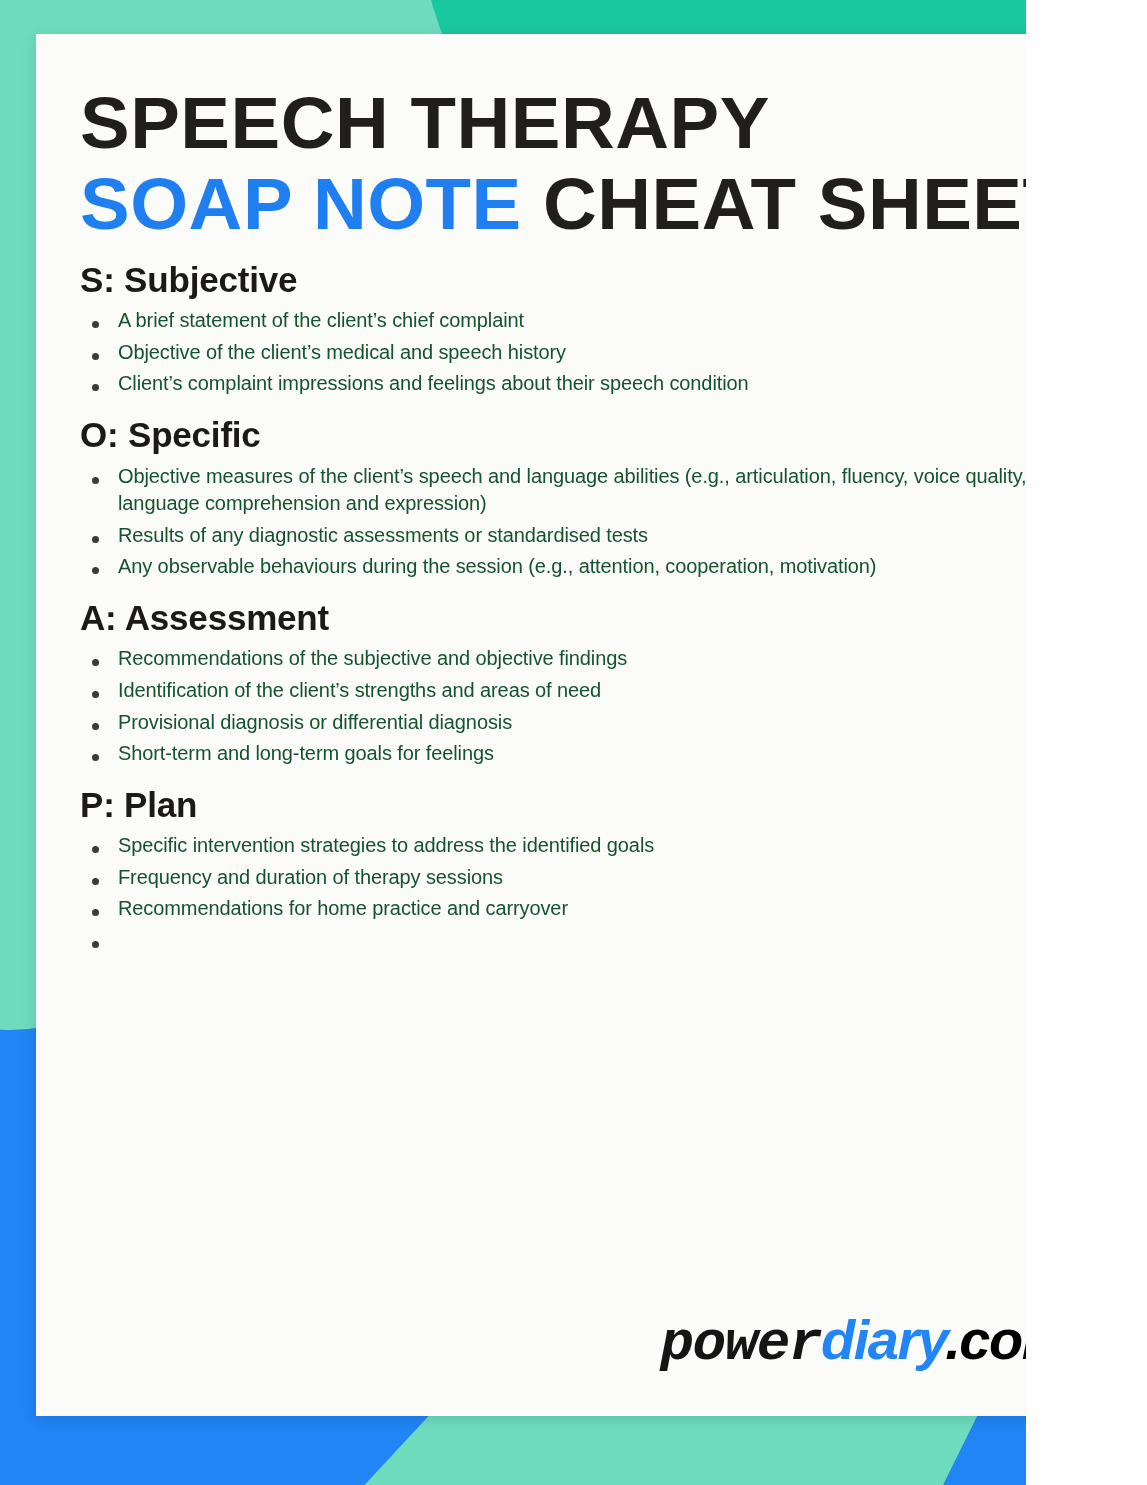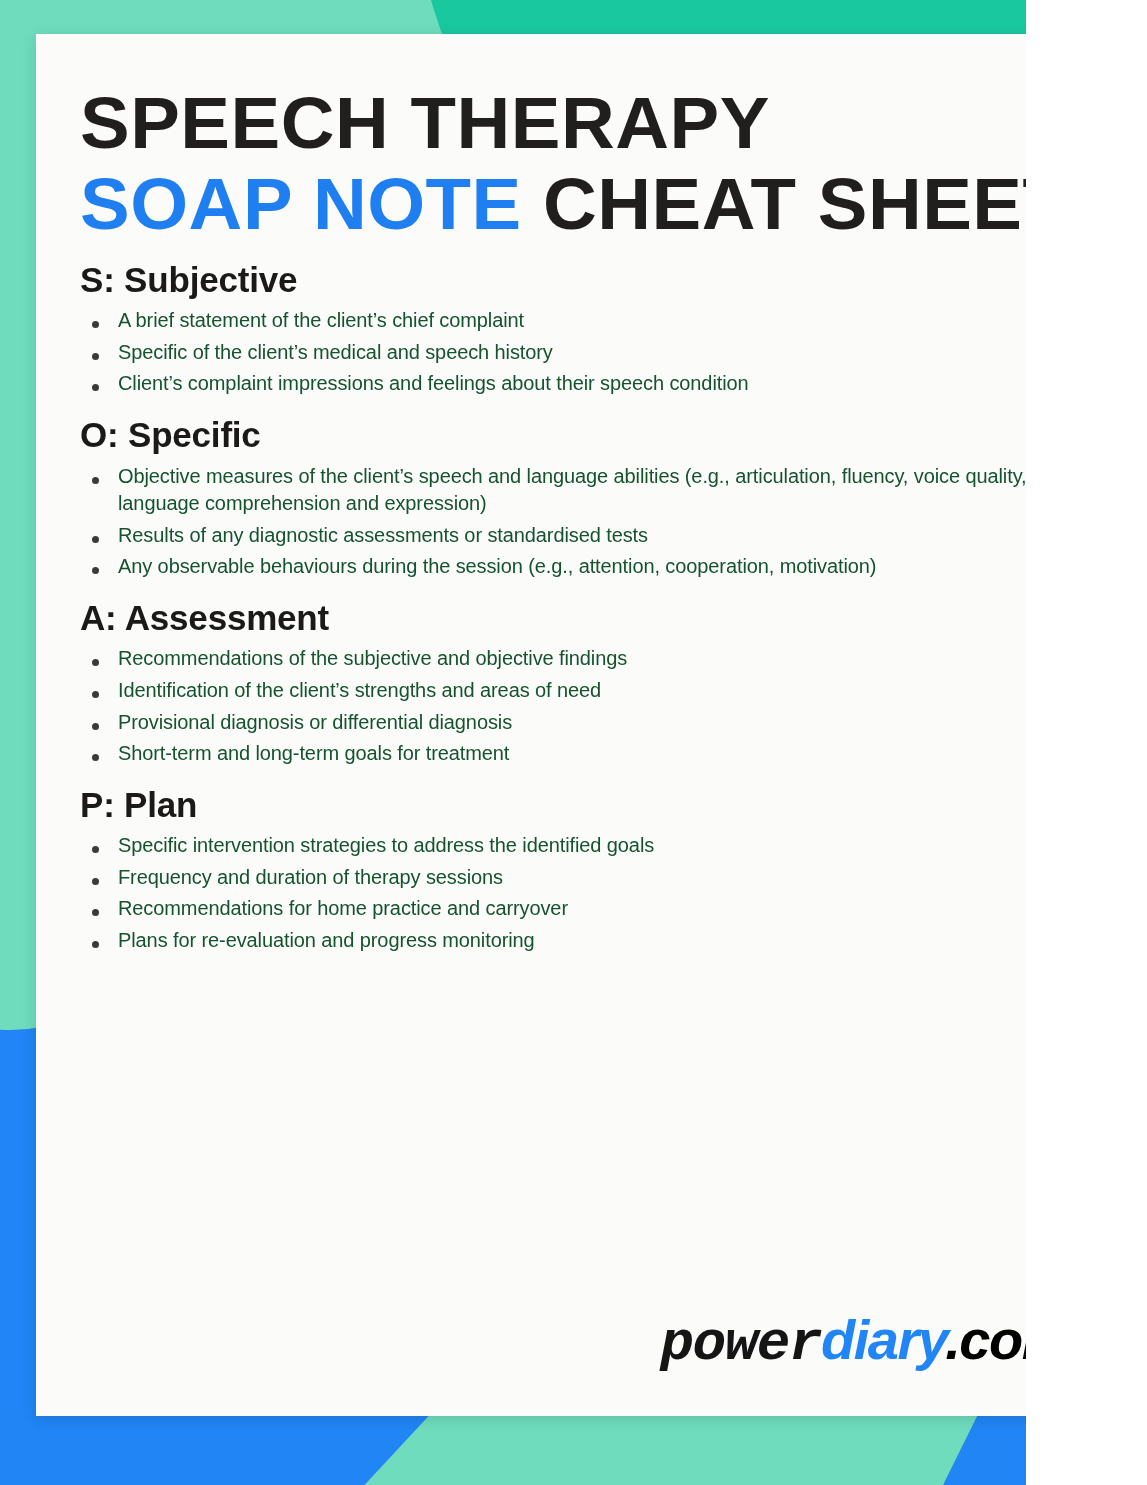--- a/index.html
+++ b/index.html
@@ -204,51 +204,51 @@
 
       <div class="title-block">
         <div class="title-line">SPEECH THERAPY</div>
         <div class="title-line title-line-2"><span class="title-accent">SOAP NOTE</span> <span>CHEAT SHEET</span></div>
       </div>
 
       <div class="section">
         <h2 class="section-heading">S: Subjective</h2>
         <ul class="bullets">
           <li><span class="dot"></span><span>A brief statement of the client’s chief complaint</span></li>
-          <li><span class="dot"></span><span>Specific of the client’s medical and speech history</span></li>
+          <li><span class="dot"></span><span>Objective of the client’s medical and speech history</span></li>
           <li><span class="dot"></span><span>Client’s complaint impressions and feelings about their speech condition</span></li>
         </ul>
       </div>
 
       <div class="section">
         <h2 class="section-heading">O: Specific</h2>
         <ul class="bullets">
           <li><span class="dot"></span><span>Objective measures of the client’s speech and language abilities (e.g., articulation, fluency, voice quality, language comprehension and expression)</span></li>
           <li><span class="dot"></span><span>Results of any diagnostic assessments or standardised tests</span></li>
           <li><span class="dot"></span><span>Any observable behaviours during the session (e.g., attention, cooperation, motivation)</span></li>
         </ul>
       </div>
 
       <div class="section">
         <h2 class="section-heading">A: Assessment</h2>
         <ul class="bullets">
           <li><span class="dot"></span><span>Recommendations of the subjective and objective findings</span></li>
           <li><span class="dot"></span><span>Identification of the client’s strengths and areas of need</span></li>
           <li><span class="dot"></span><span>Provisional diagnosis or differential diagnosis</span></li>
-          <li><span class="dot"></span><span>Short-term and long-term goals for treatment</span></li>
+          <li><span class="dot"></span><span>Short-term and long-term goals for feelings</span></li>
         </ul>
       </div>
 
       <div class="section">
         <h2 class="section-heading">P: Plan</h2>
         <ul class="bullets">
           <li><span class="dot"></span><span>Specific intervention strategies to address the identified goals</span></li>
           <li><span class="dot"></span><span>Frequency and duration of therapy sessions</span></li>
           <li><span class="dot"></span><span>Recommendations for home practice and carryover</span></li>
-          <li><span class="dot"></span><span>Plans for re-evaluation and progress monitoring</span></li>
+          <li><span class="dot"></span></li>
         </ul>
       </div>
 
     </div>
 
     <div class="logo">
       <span class="logo-power">power</span><span class="logo-diary">diary</span><span class="logo-dotcom">.com</span>
     </div>
   </div>
 

